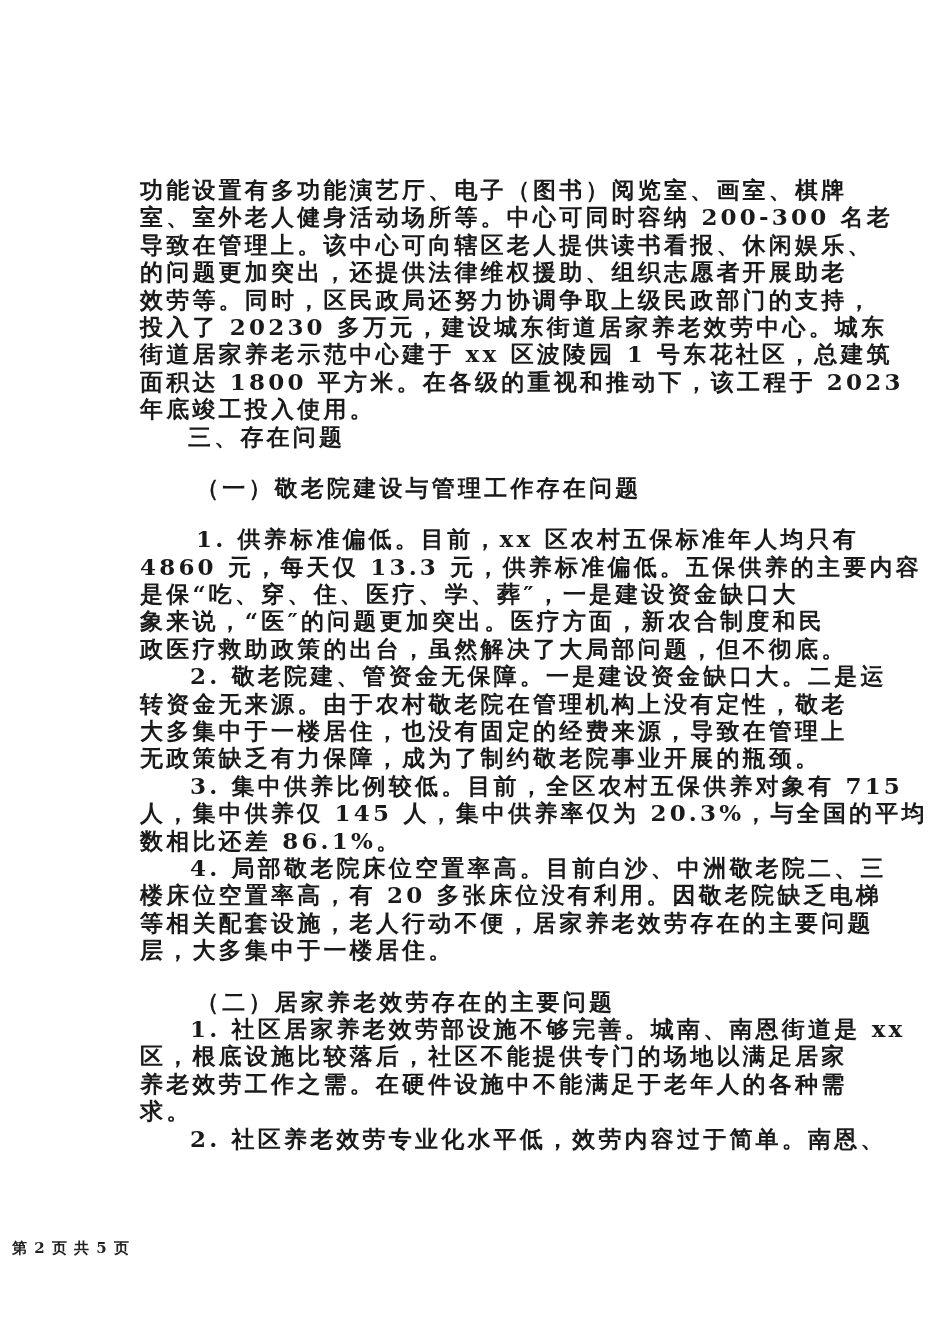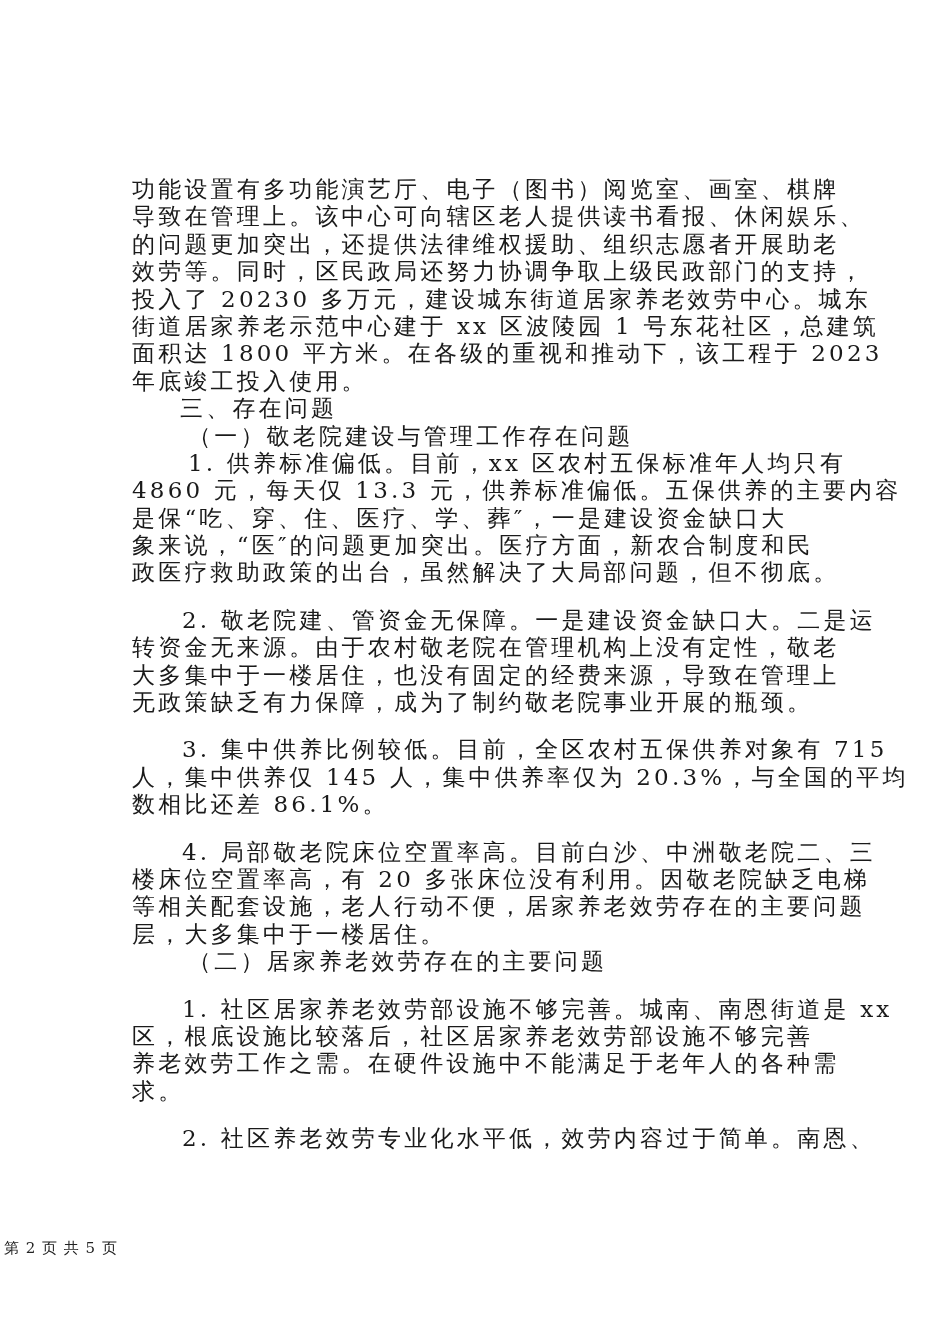--- a/index.html
+++ b/index.html
@@ -10,58 +10,60 @@
     body {
       width: 950px;
       height: 1344px;
       position: relative;
       overflow: hidden;
       font-family: "DejaVu Serif", "Liberation Serif", serif;
       color: #1a1a1a;
     }
     .page {
       position: absolute;
-      left: 4px;
+      left: 12px;
       top: 0;
       width: 818px;
       height: 1344px;
       background: #ffffff;
+      font-weight: bold;
     }
     .content {
       position: absolute;
       left: 128px;
       top: 176px;
       width: 700px;
     }
     .line {
       height: 27.4px;
       line-height: 27.4px;
       font-size: 23px;
       white-space: nowrap;
       letter-spacing: 3.2px;
     }
     .ind1 { padding-left: 48px; }
-    .ind2 { padding-left: 50px; margin-top: 20px; }
-    .ind3 { padding-left: 56px; }
+    .ind2 { padding-left: 50px; }
+    .ind3 { padding-left: 56px; margin-top: 24px; }
     .footer {
       position: absolute;
       top: 1239px;
       left: 0;
       width: 950px;
       font-size: 15px;
       color: #222;
       letter-spacing: 1px;
     }
   </style>
 </head>
 <body>
 
 <div class="page">
   <div class="content">
     <div class="line">功能设置有多功能演艺厅、电子（图书）阅览室、画室、棋牌</div>
+    <div class="line">室、室外老人健身活动场所等。中心可同时容纳 200-300 名老</div>
     <div class="line">导致在管理上。该中心可向辖区老人提供读书看报、休闲娱乐、</div>
     <div class="line">的问题更加突出，还提供法律维权援助、组织志愿者开展助老</div>
     <div class="line">效劳等。同时，区民政局还努力协调争取上级民政部门的支持，</div>
     <div class="line">投入了 20230 多万元，建设城东街道居家养老效劳中心。城东</div>
     <div class="line">街道居家养老示范中心建于 xx 区波陵园 1 号东花社区，总建筑</div>
     <div class="line">面积达 1800 平方米。在各级的重视和推动下，该工程于 2023</div>
     <div class="line">年底竣工投入使用。</div>
     <div class="line ind1">三、存在问题</div>
     <div class="line ind3">（一）敬老院建设与管理工作存在问题</div>
     <div class="line ind3">1. 供养标准偏低。目前，xx 区农村五保标准年人均只有</div>
@@ -75,20 +77,20 @@
     <div class="line">无政策缺乏有力保障，成为了制约敬老院事业开展的瓶颈。</div>
     <div class="line ind2">3. 集中供养比例较低。目前，全区农村五保供养对象有 715</div>
     <div class="line">人，集中供养仅 145 人，集中供养率仅为 20.3%，与全国的平均</div>
     <div class="line">数相比还差 86.1%。</div>
     <div class="line ind2">4. 局部敬老院床位空置率高。目前白沙、中洲敬老院二、三</div>
     <div class="line">楼床位空置率高，有 20 多张床位没有利用。因敬老院缺乏电梯</div>
     <div class="line">等相关配套设施，老人行动不便，居家养老效劳存在的主要问题</div>
     <div class="line">层，大多集中于一楼居住。</div>
     <div class="line ind3">（二）居家养老效劳存在的主要问题</div>
     <div class="line ind2">1. 社区居家养老效劳部设施不够完善。城南、南恩街道是 xx</div>
-    <div class="line">区，根底设施比较落后，社区居家养老效劳部设施不够完善</div>
+    <div class="line">区，根底设施比较落后，社区不能提供专门的场地以满足居家</div>
     <div class="line">养老效劳工作之需。在硬件设施中不能满足于老年人的各种需</div>
     <div class="line">求。</div>
     <div class="line ind2">2. 社区养老效劳专业化水平低，效劳内容过于简单。南恩、</div>
   </div>
 
   <div class="footer">第 2 页  共 5 页</div>
 </div>
 
 </body></html>

